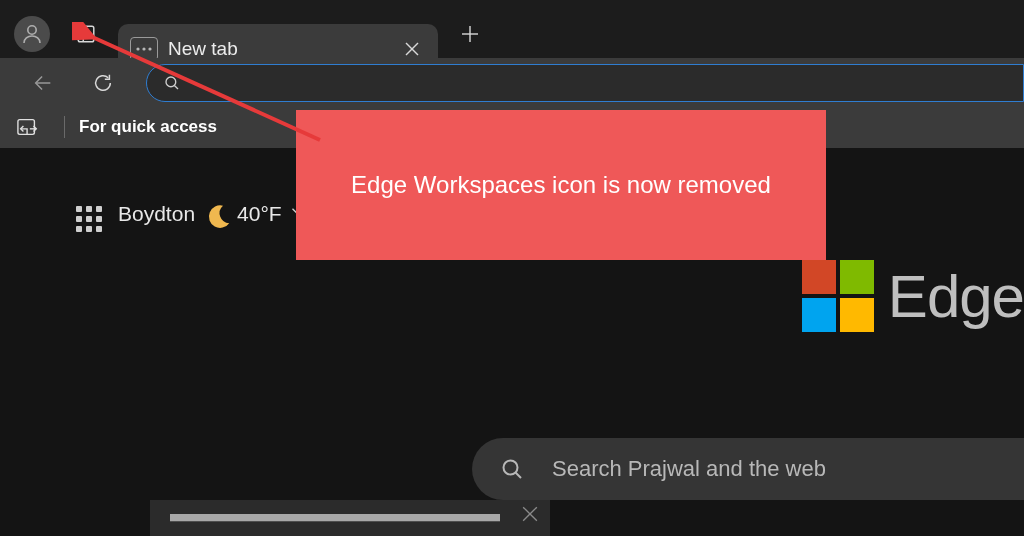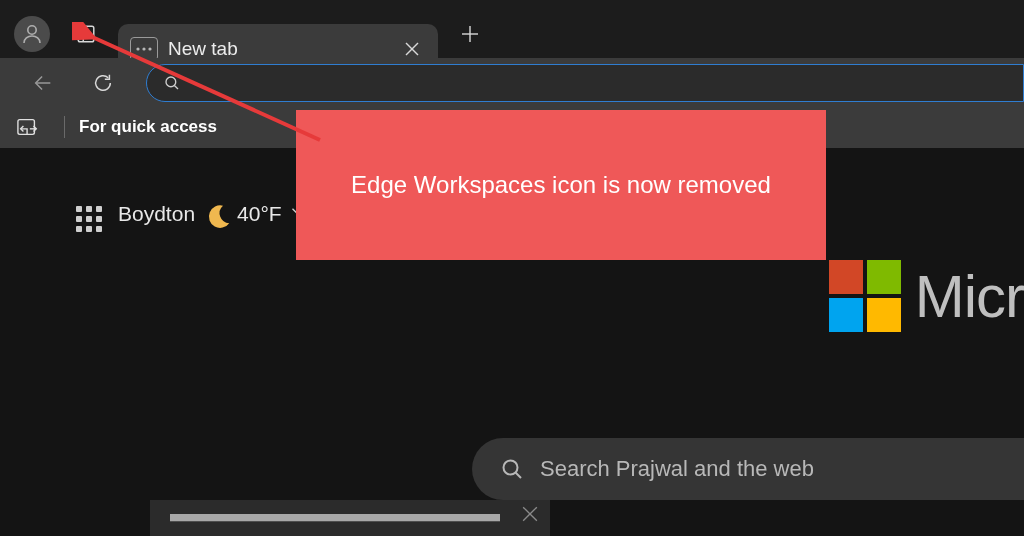--- a/index.html
+++ b/index.html
@@ -38,21 +38,21 @@
   .weather .moon{margin:0 4px 0 8px;}
   .weather .chev{margin-left:6px;}
   .mslogo{position:absolute;right:0;top:112px;display:flex;align-items:center;}
   .mslogo .sq{display:grid;grid-template-columns:34px 34px;grid-template-rows:34px 34px;gap:4px;margin-right:14px;}
   .mslogo .sq div:nth-child(1){background:#d24726;}
   .mslogo .sq div:nth-child(2){background:#7fba00;}
   .mslogo .sq div:nth-child(3){background:#00a4ef;}
   .mslogo .sq div:nth-child(4){background:#ffb900;}
   .mslogo .txt{font-size:60px;color:#bfbfbf;font-weight:500;letter-spacing:-1px;}
   .ntpsearch{position:absolute;left:472px;right:0;top:290px;height:62px;background:#353535;border-radius:31px 0 0 31px;display:flex;align-items:center;padding-left:28px;}
-  .ntpsearch .lbl{font-size:22px;color:#b8b8b8;margin-left:16px;}
+  .ntpsearch .lbl{font-size:22px;color:#b8b8b8;margin-left:28px;}
 
   
   .popup{position:absolute;left:150px;bottom:0;width:400px;height:36px;background:#2b2b2b;}
   .popup .bar{position:absolute;left:20px;top:14px;right:50px;height:8px;background:#a8a8a8;border-bottom:1px solid #4f4f4f;}
   .popup .x{position:absolute;right:12px;top:6px;}
 
   
   .annobox{position:absolute;left:296px;top:110px;width:530px;height:150px;background:#ef5858;color:#fff;display:flex;align-items:center;justify-content:center;font-size:24px;}
   .arrowsvg{position:absolute;left:72px;top:22px;pointer-events:none;}
 </style>
@@ -151,21 +151,21 @@
         <polyline points="6 9 12 15 18 9"></polyline>
       </svg>
   </div>
   <div class="mslogo">
     <div class="sq">
         <div></div>
         <div></div>
         <div></div>
         <div></div>
       </div>
-    <div class="txt">Micr</div>
+    <div class="txt">Edge</div>
   </div>
   <div class="ntpsearch">
     <svg width="24" height="24" viewBox="0 0 24 24" fill="none" stroke="#b8b8b8" stroke-width="2">
         <circle cx="10.5" cy="10.5" r="7"></circle>
         <line x1="21" y1="21" x2="15.5" y2="15.5"></line>
       </svg>
     <span class="lbl">Search Prajwal and the web</span>
   </div>
 
   <div class="popup">

